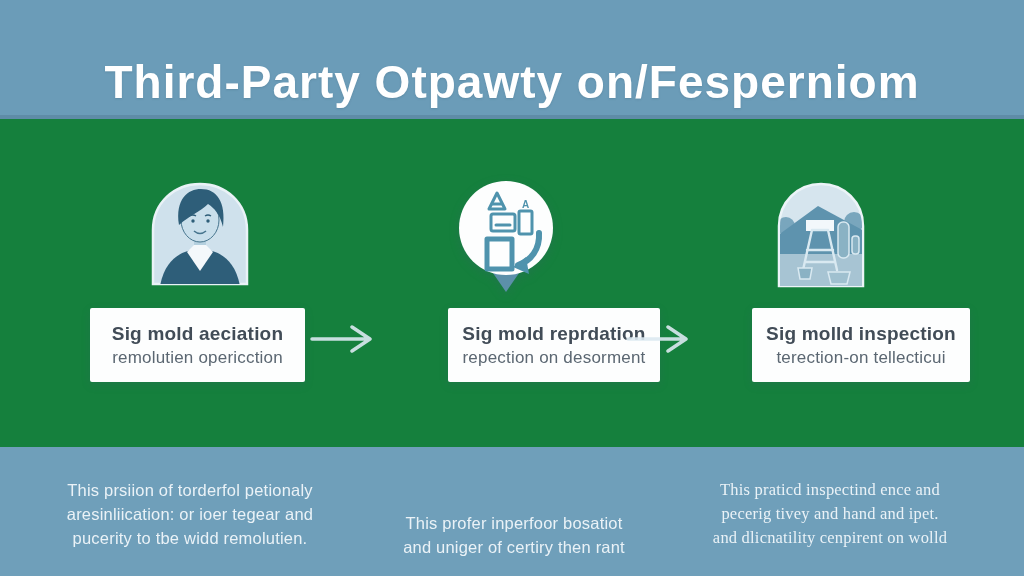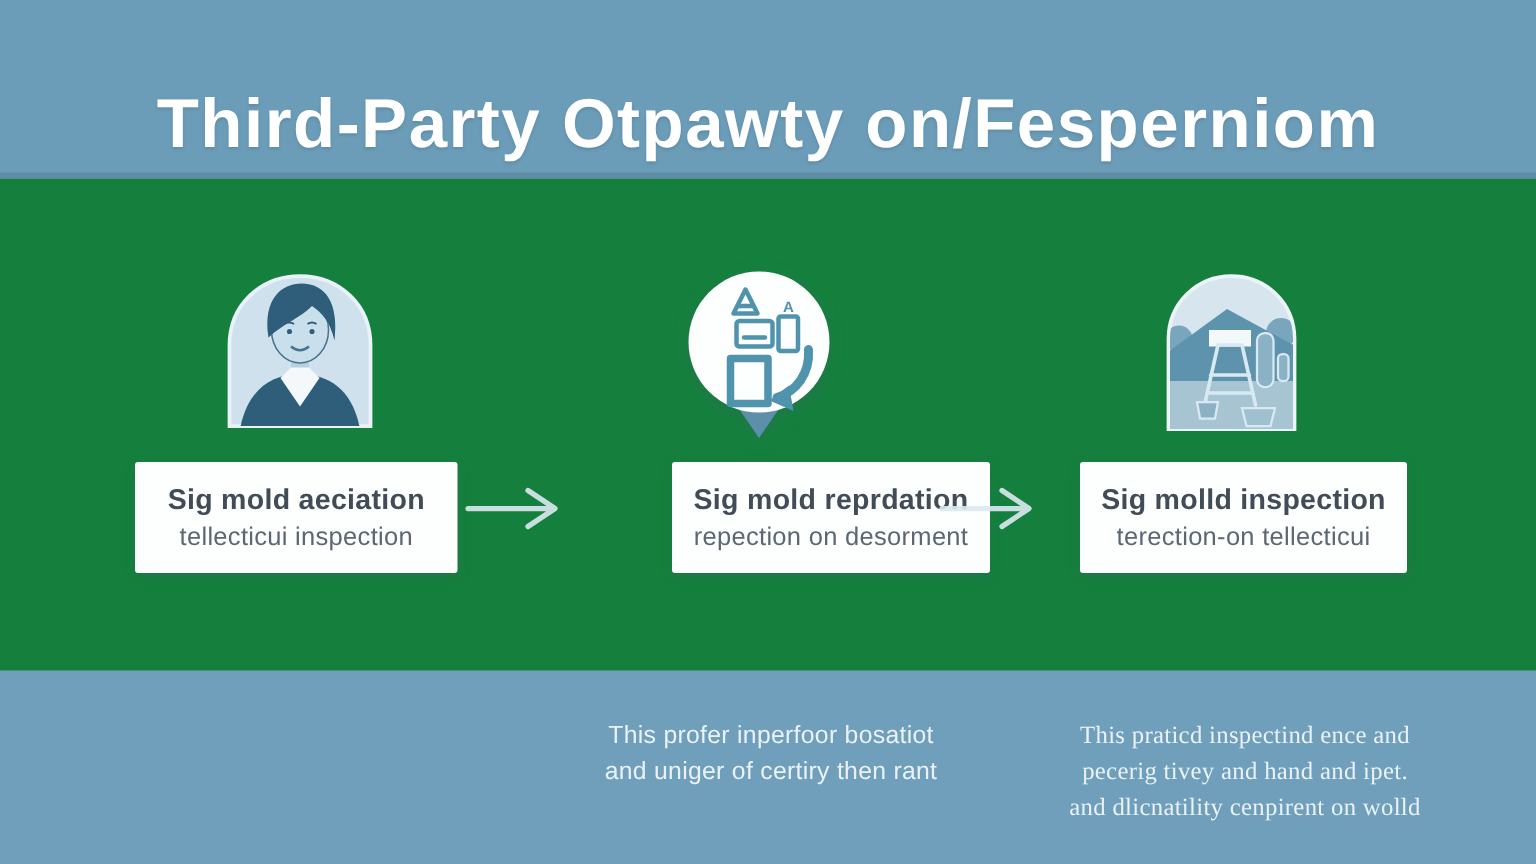--- a/index.html
+++ b/index.html
@@ -36,36 +36,36 @@
 
   
   .card{
     position:absolute;top:308px;height:74px;background:#fdfefe;
     border-radius:2px;box-shadow:0 3px 8px rgba(60,90,110,.22);
     display:flex;flex-direction:column;align-items:center;justify-content:center;
     gap:3px;
   }
   .card-1{left:90px;width:215px;}
   .card-2{left:400px;width:212px;margin-left:48px;}
-  .card-3{left:720px;width:218px;}
+  .card-3{left:752px;width:218px;}
   .card-title{font-size:19px;font-weight:bold;color:#414c57;letter-spacing:.2px;}
   .card-subtitle{font-size:17px;color:#5b6772;letter-spacing:.2px;}
 
   
   .arrow{position:absolute;top:324px;opacity:.9;}
   .arrow-1{left:310px;}
   .arrow-2{left:626px;}
 
   
   .para{
     position:absolute;top:478px;text-align:center;color:#eaf2f7;
     font-size:16.5px;line-height:24px;letter-spacing:.2px;
   }
   .para-1{left:40px;width:300px;}
-  .para-2{left:368px;width:292px;}
+  .para-2{left:368px;width:292px;margin-top:33px;}
   .para-3{left:678px;width:304px;font-family:Liberation Serif, serif;}
 </style>
 </head>
 <body>
 
 <div class="stage">
 
   <div class="header">
     <h1 class="title">Third-Party Otpawty on/Fesperniom</h1>
   </div>
@@ -126,21 +126,21 @@
         <rect x="62" y="42" width="11" height="36" rx="5" fill="#8ab2c4" stroke="#d9e9f1" stroke-width="1.5"></rect>
         <rect x="76" y="56" width="7" height="18" rx="3" fill="#8ab2c4" stroke="#d9e9f1" stroke-width="1.5"></rect>
         <path d="M22,88 h14 l-2,11 h-10 Z" fill="#8ab2c4" stroke="#d9e9f1" stroke-width="1.5"></path>
         <path d="M52,92 h22 l-3,12 h-16 Z" fill="#9fc0cf" stroke="#d9e9f1" stroke-width="1.5"></path>
       </g>
     </svg>
   </div>
 
   <div class="card card-1">
     <div class="card-title">Sig mold aeciation</div>
-    <div class="card-subtitle">tellecticui inspection</div>
+    <div class="card-subtitle">remolutien opericction</div>
   </div>
 
   <div class="arrow arrow-1">
     <svg width="72" height="30" viewBox="0 0 72 30">
       <path d="M2,15 H56 M42,3 L60,15 L42,27" stroke="#dce9f1" stroke-width="3.5" fill="none" stroke-linecap="round" stroke-linejoin="round"></path>
     </svg>
   </div>
 
   <div class="card card-2">
     <div class="card-title">Sig mold reprdation</div>
@@ -153,20 +153,25 @@
     </svg>
   </div>
 
   <div class="card card-3">
     <div class="card-title">Sig molld inspection</div>
     <div class="card-subtitle">terection-on tellecticui</div>
   </div>
 
   <div class="footer"></div>
 
+  <div class="para para-1">
+    <div>This prsiion of torderfol petionaly</div>
+    <div>aresinliication: or ioer tegear and</div>
+    <div>pucerity to tbe widd remolutien.</div>
+  </div>
 
   <div class="para para-2">
     <div>This profer inperfoor bosatiot</div>
     <div>and uniger of certiry then rant</div>
   </div>
 
   <div class="para para-3">
     <div>This praticd inspectind ence and</div>
     <div>pecerig tivey and hand and ipet.</div>
     <div>and dlicnatility cenpirent on wolld</div>

